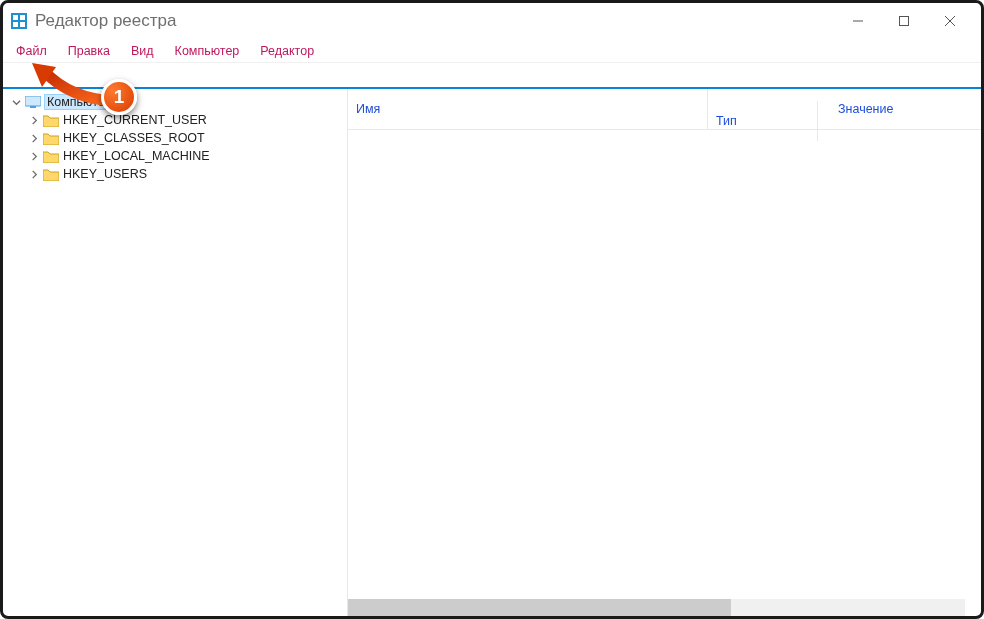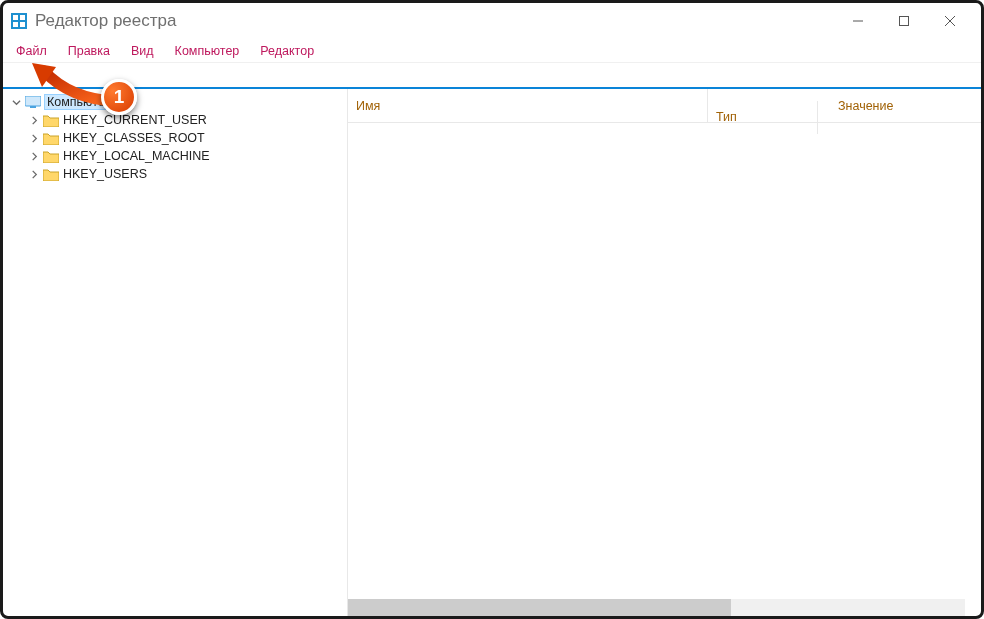--- a/index.html
+++ b/index.html
@@ -22,21 +22,21 @@
   .tree { width:345px; border-right:1px solid #e8e8e8; padding:4px 0 4px 6px; font-size:12.5px; color:#222; overflow:hidden;}
   .tree-row { display:flex; align-items:center; height:18px; padding:1px 0; white-space:nowrap;}
   .tw { width:14px; height:14px; display:inline-flex; align-items:center; justify-content:center; color:#6a6a6a; margin-right:2px;}
   .tw svg{width:9px;height:9px;stroke:#6a6a6a;stroke-width:1.4;fill:none;}
   .fld { width:16px; height:13px; margin-right:4px; }
   .comp-icon { width:16px; height:12px; margin-right:4px; }
   .tree .child { padding-left:18px; }
   .selected { background:#cce8ff; outline:1px solid #99d1ff; padding:0 2px;}
   
   .list { flex:1; display:flex; flex-direction:column; min-width:0;}
-  .list-header { height:34px; display:flex; align-items:center; border-bottom:1px solid #e8e8e8; font-size:12.5px; color:#a16207; }
+  .list-header { height:41px; display:flex; align-items:center; border-bottom:1px solid #e8e8e8; font-size:12.5px; color:#1d4ed8; }
   .col { border-right:1px solid #e8e8e8; padding:0 8px; height:100%; display:flex; align-items:center;}
   .col.name { flex:0 0 360px;}
   .col.type { flex:0 0 110px;margin-top:23px;}
   .col.val  { flex:1; border-right:none;margin-left:12px;}
   .list-body { flex:1; position:relative; }
   .hscroll { position:absolute; left:0; right:16px; bottom:0; height:17px; background:#f0f0f0; }
   .hscroll .thumb { position:absolute; left:0; top:0; height:17px; width:62%; background:#ccc;}
   
   .arrow-wrap { position:absolute; left:30px; top:61px; width:100px; height:50px; pointer-events:none; }
   .badge { position:absolute; left:101px; top:79px; width:36px; height:36px; border-radius:50%; background:radial-gradient(circle at 30% 30%, #ff7a2f, #d83b00); border:3px solid #fff; box-shadow:0 3px 6px rgba(0,0,0,.5); color:#fff; font-weight:700; font-size:19px; display:flex; align-items:center; justify-content:center; pointer-events:none;}

